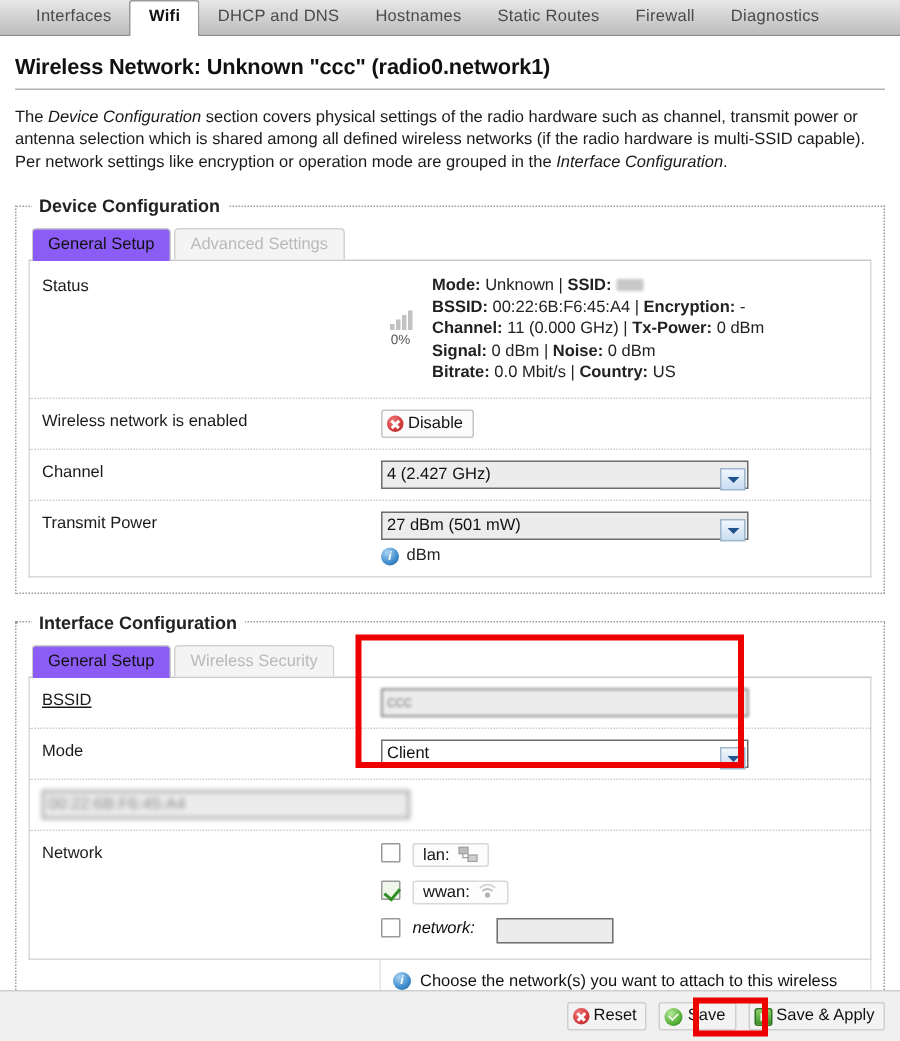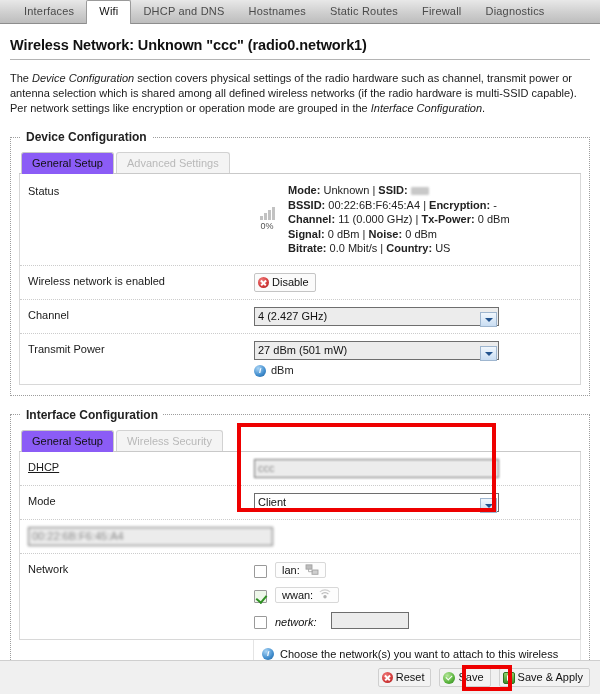--- a/index.html
+++ b/index.html
@@ -27,21 +27,21 @@
     font-size: 11px;
     color: #4a4a4a;
     padding: 4px 12px 5px 12px;
     line-height: 13px;
     white-space: nowrap;
     letter-spacing: .2px;
   }
   .topnav .tab.active {
     background: #ffffff;
     color: #111;
-    font-weight: normal;
+    font-weight: bold;
     border-left: 1px solid #9a9a9a;
     border-right: 1px solid #9a9a9a;
     border-top: 1px solid #9a9a9a;
     border-radius: 2px 2px 0 0;
     margin-bottom: -1px;
     padding-bottom: 6px;
     margin-top: 24px;
   }
 
   
@@ -233,21 +233,21 @@
   .hint { display: flex; align-items: flex-start; gap: 5px; margin-top: 4px; font-size: 11px; color: #222; }
   .info-i {
     width: 12px; height: 12px; border-radius: 50%; flex: none; margin-top: 1px;
     background: radial-gradient(circle at 35% 28%, #a9d4f5 0%, #3f8ccd 60%, #245f94 100%);
     color: #fff; font-size: 8px; font-weight: bold; line-height: 12px; text-align: center;
     font-style: italic;
   }
 
   
   .netlist { display: flex; flex-direction: column; gap: 9px; padding-top: 1px; }
-  .netitem { display: flex; align-items: flex-end; gap: 8px; }
+  .netitem { display: flex; align-items: flex-start; gap: 8px; }
   .cb {
     width: 13px; height: 13px; border: 1px solid #9a9a9a; background: #fff;
     flex: none; position: relative; border-radius: 1px;
   }
   .cb.checked { background: #eef7ea; }
   .cb.checked::after {
     content: ""; position: absolute; left: 2.5px; top: 2px;
     width: 5px; height: 8px;
     border-right: 2px solid #2f8f23; border-bottom: 2px solid #2f8f23;
     transform: rotate(40deg);
@@ -430,21 +430,21 @@
       <legend>Interface Configuration</legend>
 
       <div class="subtabs">
         <div class="subtab active">General Setup</div>
         <div class="subtab">Wireless Security</div>
       </div>
 
       <div class="rows">
 
         <div class="row">
-          <div class="label dotted">DHCP</div>
+          <div class="label dotted">BSSID</div>
           <div class="field">
             <input class="ui readonlyish" style="filter: blur(1.2px); color: rgb(138, 138, 138);" value="ccc">
           </div>
         </div>
 
         <div class="row">
           <div class="label">Mode</div>
           <div class="field">
             <span class="selwrap">
               <select class="ui" style="background:#fff">

